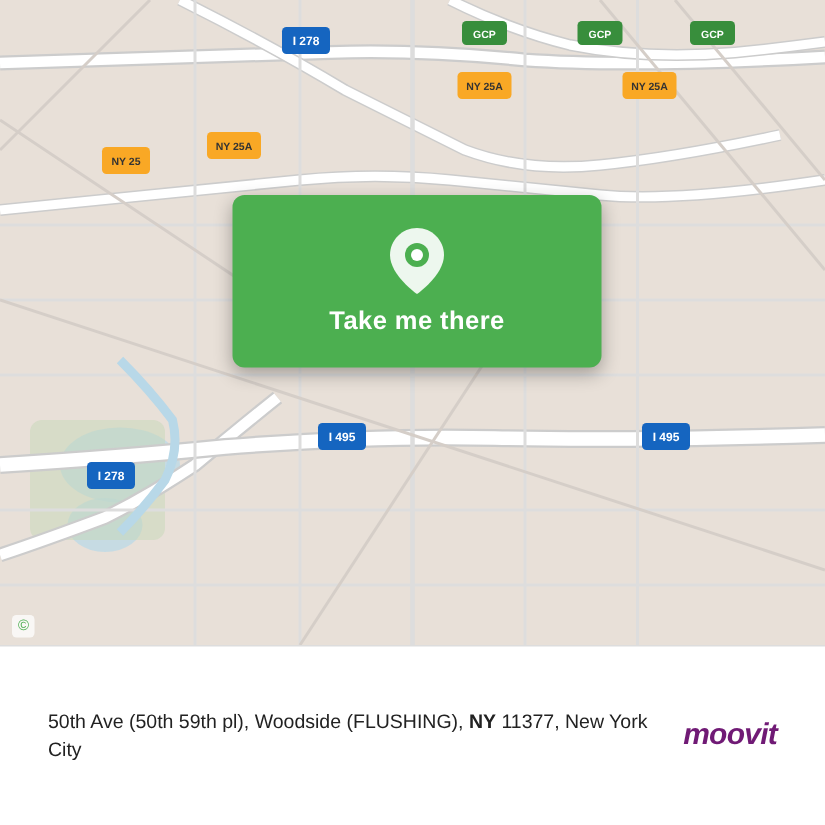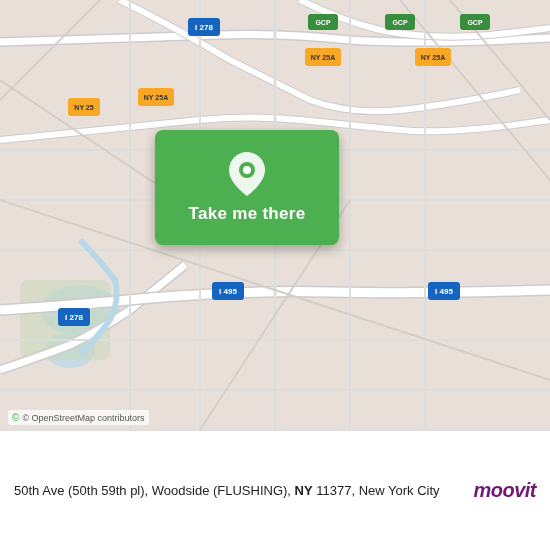--- a/index.html
+++ b/index.html
@@ -25,21 +25,21 @@
       top: 0; left: 0;
       width: 100%;
       height: 100%;
     }
 
     
     .take-me-card {
       position: absolute;
       top: 130px;
       left: 155px;
-      width: 184px;
+      width: 246px;
       height: 115px;
       background: #4caf50;
       border-radius: 8px;
       display: flex;
       flex-direction: column;
       align-items: center;
       justify-content: center;
       cursor: pointer;
       box-shadow: 0 4px 12px rgba(0,0,0,0.3);
     }
@@ -58,21 +58,21 @@
     }
 
     
     #info-bar {
       width: 550px;
       height: 120px;
       background: white;
       border-top: 1px solid #ddd;
       display: flex;
       align-items: center;
-      padding: 10px 14px;
+      padding: 10px 32px;
       gap: 12px;
     }
 
     .osm-credit {
       position: absolute;
       bottom: 5px;
       left: 8px;
       font-size: 9px;
       color: #555;
       display: flex;
@@ -199,21 +199,20 @@
     <svg class="map-pin" viewBox="0 0 36 44" xmlns="http://www.w3.org/2000/svg">
       <path d="M18 0 C8.06 0 0 8.06 0 18 C0 31.5 18 44 18 44 C18 44 36 31.5 36 18 C36 8.06 27.94 0 18 0Z" fill="white" opacity="0.9"></path>
       <circle cx="18" cy="18" r="8" fill="#4caf50"></circle>
       <circle cx="18" cy="18" r="4" fill="white"></circle>
     </svg>
     <span class="take-me-label">Take me there</span>
   </div>
 
   <div class="osm-credit">
     <span style="color:#4caf50; font-size:10px;">©</span>
-    <span>© OpenStreetMap contributors</span>
   </div>
 </div>
 
 <div id="info-bar">
   <div class="address-block">
     <span class="address-text">
       50th Ave (50th 59th pl), Woodside (FLUSHING), <b>NY</b> 11377, New York City
     </span>
   </div>
   <div class="moovit-logo">

